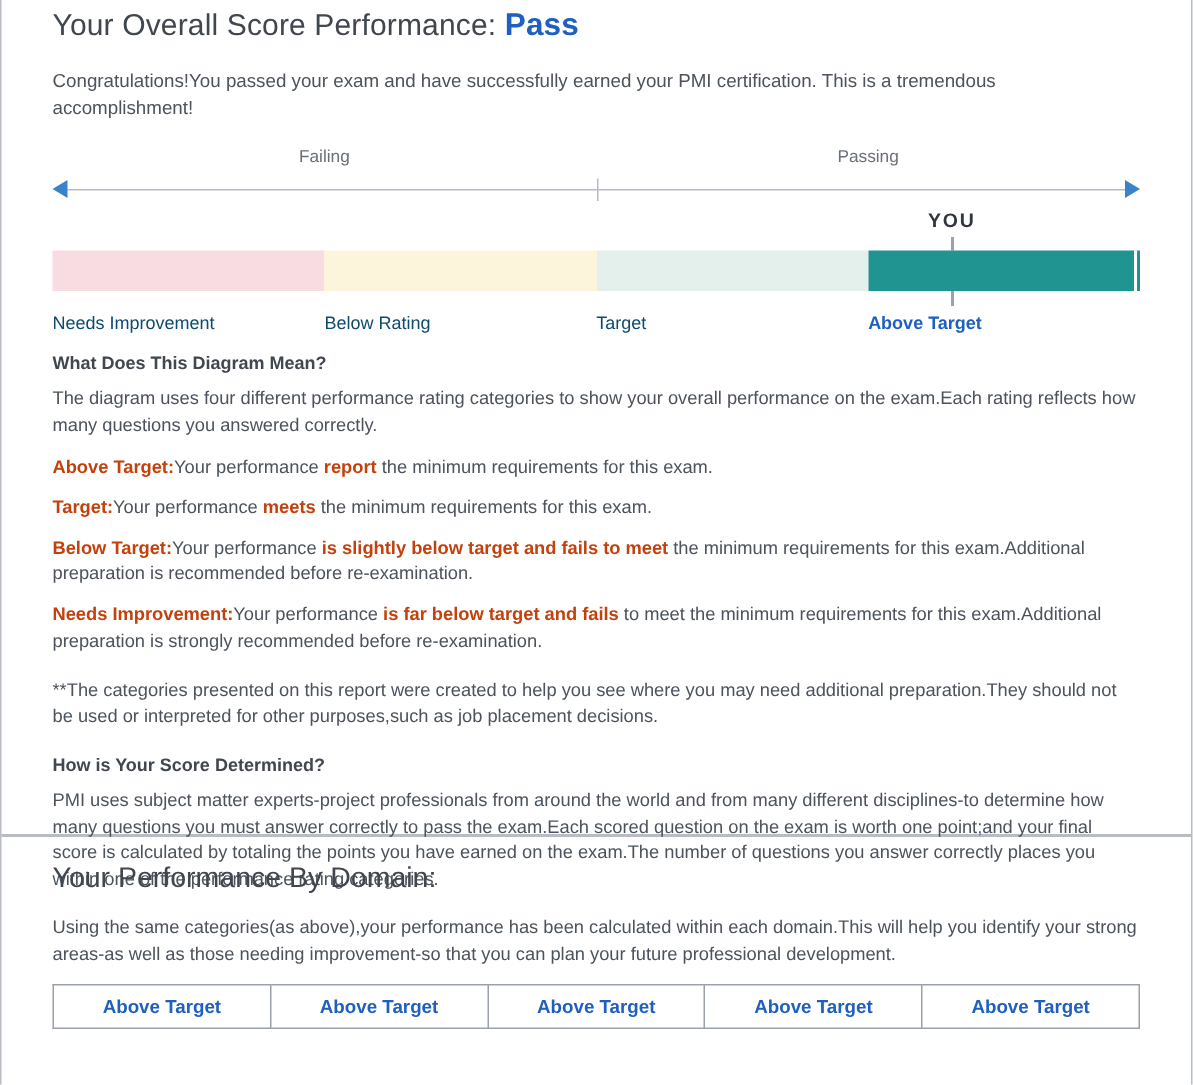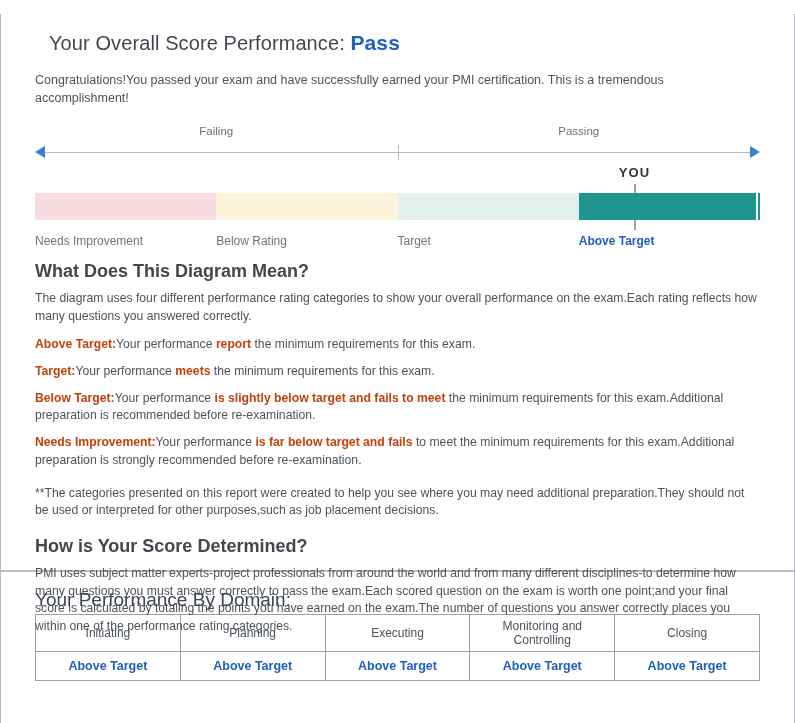--- a/index.html
+++ b/index.html
@@ -25,22 +25,22 @@
   .panel-one {
     padding: 0 34px;
     border-bottom: 2px solid #b9bcc2;
     height: 558px;
   }
 
   .title {
     font-size: 20px;
     font-weight: 400;
     color: #41474f;
-    margin: 14px;
-    padding-top: 17px;
+    margin: 0;
+    padding-top: 5px;
     letter-spacing: .1px;
   }
   .title .pass {
     color: #1e5fbf;
     font-weight: 700;
     font-size: 21px;
   }
 
   .congrats {
     font-size: 12.5px;
@@ -148,31 +148,31 @@
   }
 
   .bar-labels {
     position: relative;
     height: 20px;
     margin-top: 2px;
   }
   .bar-labels span {
     position: absolute;
     font-size: 12px;
-    color: #737373;
+    color: #0c4a6e;
     white-space: nowrap;
   }
   .bl-0 { left: 0%; }
   .bl-1 { left: 25%; }
   .bl-2 { left: 50%; }
   .bl-3 { left: 75%; color: #1e5fbf !important; font-weight: 700; }
 
   
   h3.sec {
-    font-size: 18px;
+    font-size: 12px;
     font-weight: 700;
     color: #41474f;
     margin: 16px 0 8px 0;
   }
   p.body {
     font-size: 12.2px;
     line-height: 1.45;
     color: #4c535c;
     margin: 0 0 11px 0;
   }
@@ -284,30 +284,24 @@
 
     <div class="spacer-sm"></div>
     <p class="body">**The categories presented on this report were created to help you see where you may need additional preparation.They should not be used or interpreted for other purposes,such as job placement decisions.</p>
 
     <h3 class="sec">How is Your Score Determined?</h3>
     <p class="body">PMI uses subject matter experts-project professionals from around the world and from many different disciplines-to determine how many questions you must answer correctly to pass the exam.Each scored question on the exam is worth one point;and your final score is calculated by totaling the points you have earned on the exam.The number of questions you answer correctly places you within one of the performance rating categories.</p>
   </div>
 
   <div class="panel-two">
     <h2 class="title2">Your Performance By Domain:</h2>
+    <p class="body2">Using the same categories(as above),your performance has been calculated within each domain.This will help you identify your strong areas-as well as those needing improvement-so that you can plan your future professional development.</p>
 
     <table class="domain">
       <tbody>
-          <tr class="heads">
-        <td>Initiating</td>
-        <td>Planning</td>
-        <td>Executing</td>
-        <td>Monitoring and Controlling</td>
-        <td>Closing</td>
-      </tr>
       <tr class="vals">
         <td>Above Target</td>
         <td>Above Target</td>
         <td>Above Target</td>
         <td>Above Target</td>
         <td>Above Target</td>
       </tr>
     </tbody>
       </table>
   </div>

